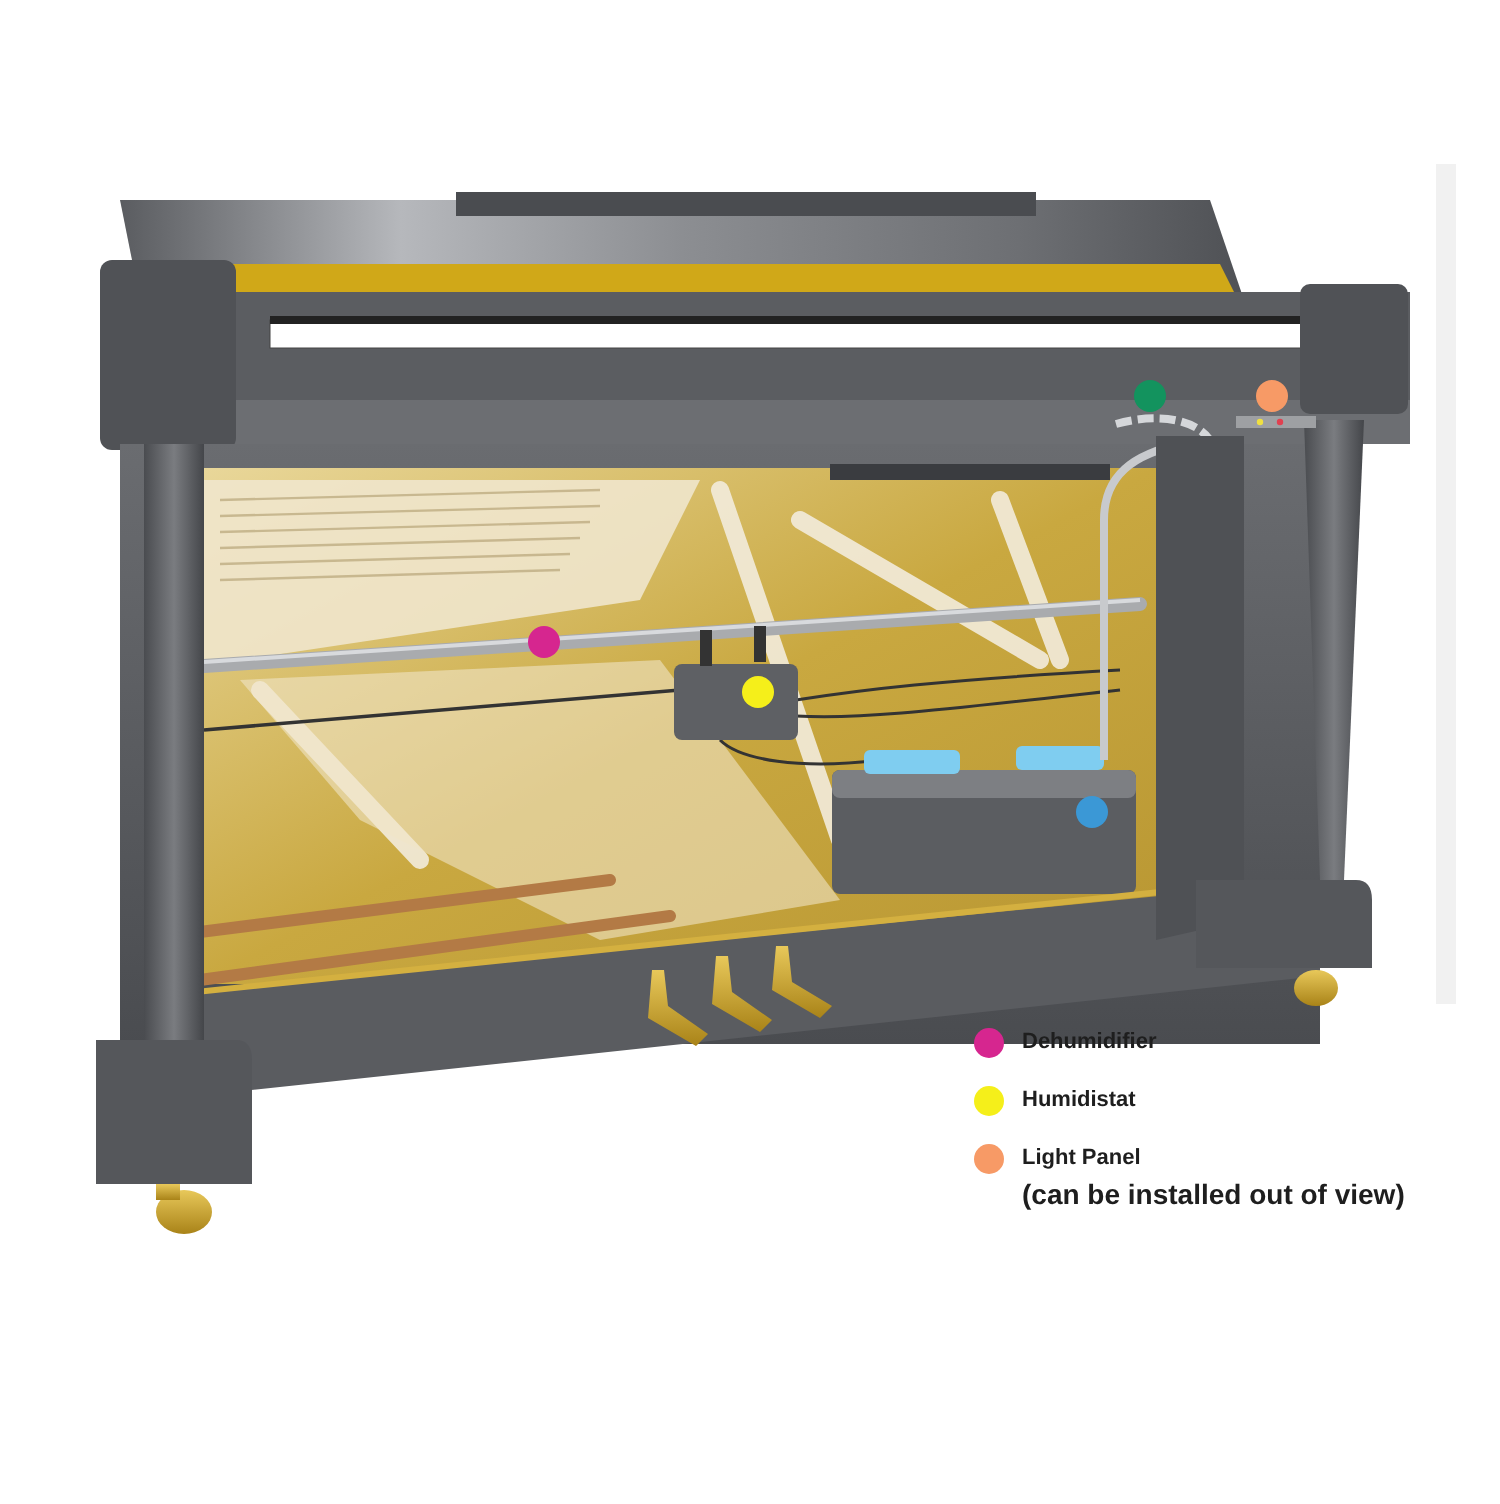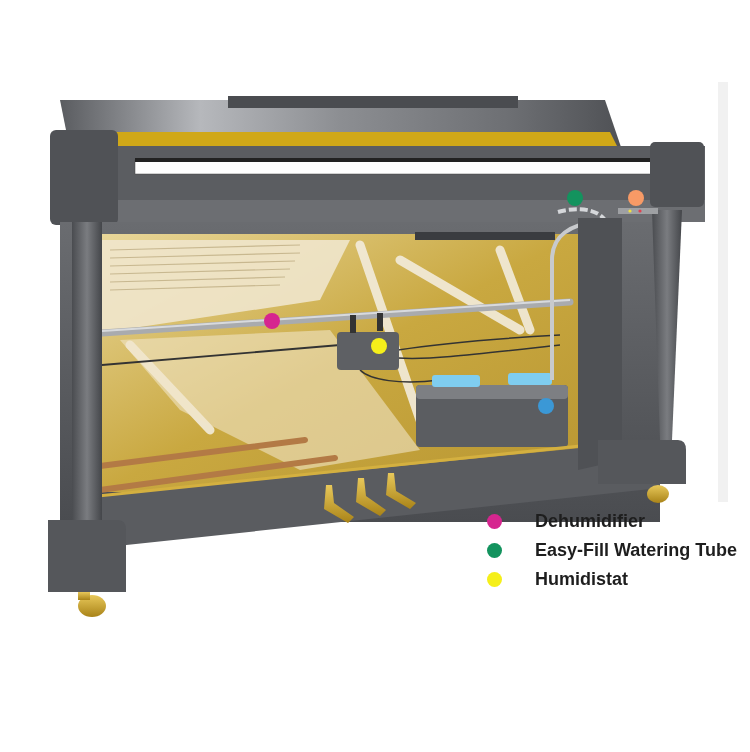--- a/index.html
+++ b/index.html
@@ -2,21 +2,21 @@
 <html><head>
 <meta charset="utf-8">
 <style>
   html,body{margin:0;padding:0;background:#ffffff;}
   body{width:750px;height:752px;position:relative;overflow:hidden;font-family:"Liberation Sans",sans-serif;}
   .stage{position:absolute;left:0;top:0;width:750px;height:752px;}
   .right-strip{position:absolute;left:718px;top:82px;width:10px;height:420px;background:#f1f1f1;}
   .legend{position:absolute;left:487px;top:510px;width:260px;}
   .legend-item{position:relative;height:29px;}
   .legend-dot{position:absolute;left:0;top:4px;width:15px;height:15px;border-radius:50%;}
-  .legend-label{position:absolute;left:24px;top:2px;font-weight:bold;font-size:18px;color:#1e1e1e;white-space:nowrap;line-height:18px;margin-left:24px;}
+  .legend-label{position:absolute;left:24px;top:2px;font-weight:bold;font-size:11px;color:#1e1e1e;white-space:nowrap;line-height:18px;}
   .legend-sub{position:absolute;left:24px;top:20px;font-weight:bold;font-size:14px;color:#1e1e1e;white-space:nowrap;line-height:18px;}
 </style>
 </head>
 <body>
 
 <div class="stage">
 <svg width="750" height="752" viewBox="0 0 750 752" xmlns="http://www.w3.org/2000/svg">
   <defs>
     <linearGradient id="topGrad" x1="0" x2="1" y1="0" y2="0">
       <stop offset="0" stop-color="#5a5c60"></stop>
@@ -144,20 +144,21 @@
 </div>
 
 <div class="right-strip"></div>
 
 <div class="legend">
   <div class="legend-item">
     <span class="legend-dot" style="background:#d6268f"></span>
     <span class="legend-label">Dehumidifier</span>
   </div>
   <div class="legend-item">
-    <span class="legend-dot" style="background:#13935e"></span>
-    <span class="legend-label">Easy-Fill Watering Tube</span>
-  </div>
-  <div class="legend-item">
     <span class="legend-dot" style="background:#f5ef1a"></span>
     <span class="legend-label">Humidistat</span>
+  </div>
+  <div class="legend-item" style="height:44px">
+    <span class="legend-dot" style="background:#f79a66"></span>
+    <span class="legend-label">Light Panel</span>
+    <span class="legend-sub">(can be installed out of view)</span>
   </div>
 </div>
 
 </body></html>

